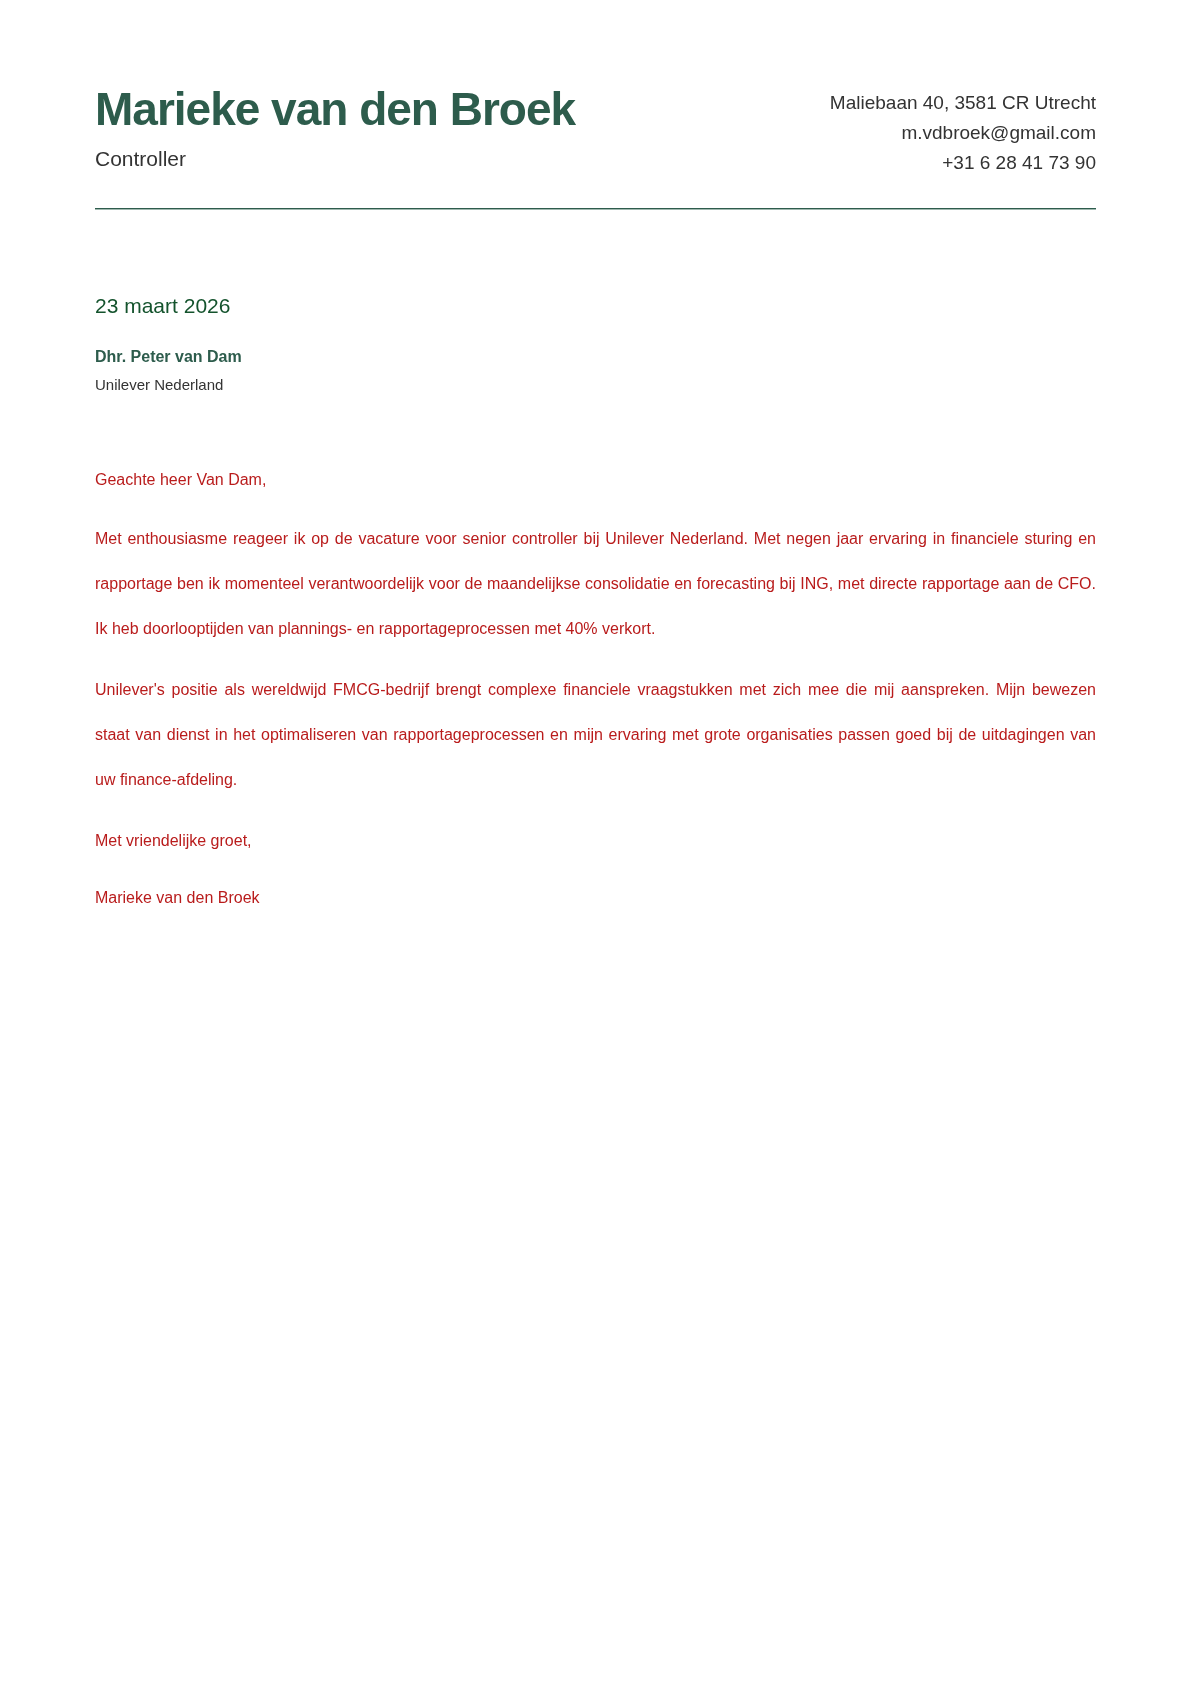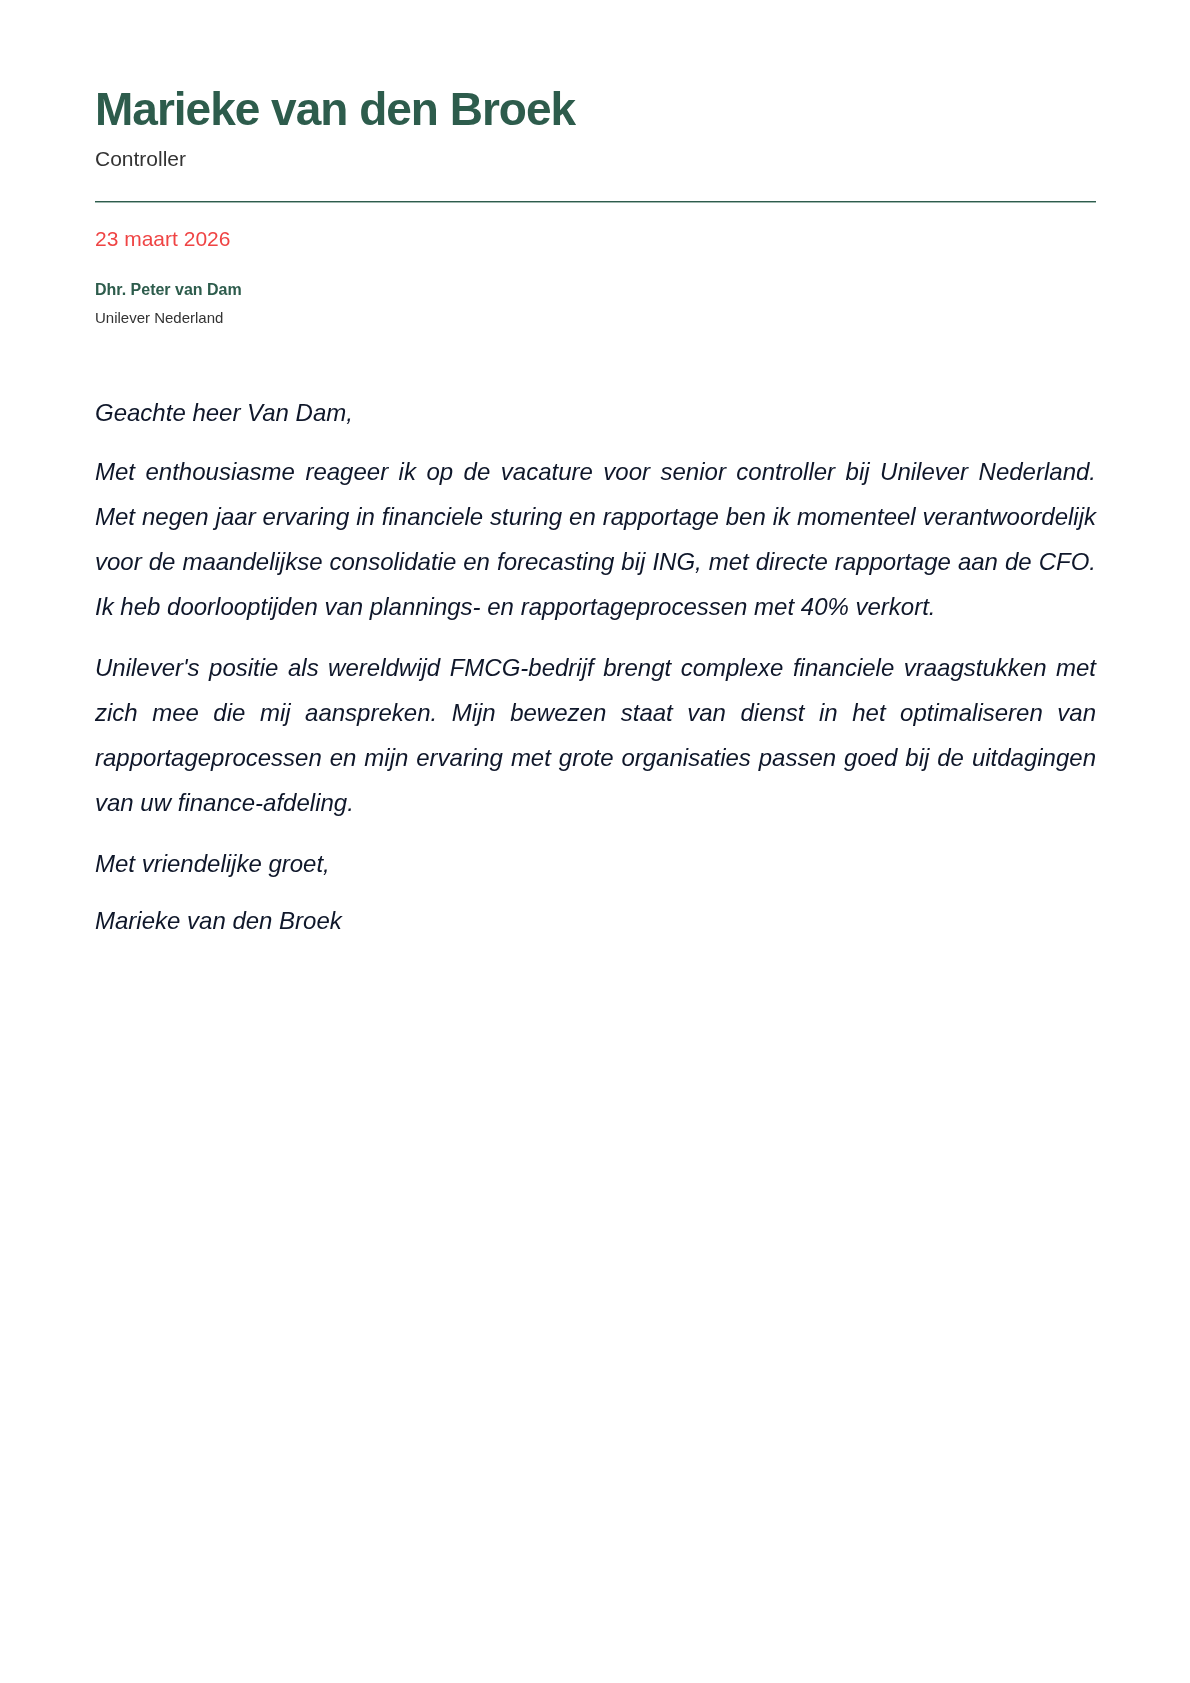--- a/index.html
+++ b/index.html
@@ -46,57 +46,61 @@
   }
   .divider {
     margin-top: 30px;
     height: 2px;
     background: #2e5c4d;
     border: none;
     border-bottom: 1px solid #9fb8af;
   }
   
   .date {
-    margin-top: 24px;
+    margin-top: 84px;
     font-size: 21px;
-    color: #ef4444;
+    color: #14532d;
   }
   .recipient { margin-top: 30px; }
   .recipient-name {
     font-size: 16px;
     font-weight: bold;
     color: #2d5c4c;
   }
   .recipient-company {
     margin-top: 10px;
     font-size: 15px;
     color: #333333;
   }
   
   .letter-body { margin-top: 64px; }
   .letter-body p {
-    font-size: 24px;
+    font-size: 16px;
     line-height: 45px;
-    color: #0f172a;
+    color: #b91c1c;
     margin-bottom: 16px;
-    font-style: italic;
   }
   .letter-body p.justified { text-align: justify; }
   .letter-body p.salutation { margin-bottom: 14px; }
   .letter-body p.closing { margin-bottom: 12px; }
 </style>
 </head>
 <body>
 
 <div class="page">
 
   <div class="header">
     <div>
       <div class="sender-name">Marieke van den Broek</div>
       <div class="sender-title">Controller</div>
+    </div>
+    <div class="contact">
+      <div>Maliebaan 40, 3581 CR Utrecht</div>
+      <div>m.vdbroek@gmail.com</div>
+      <div>+31 6 28 41 73 90</div>
     </div>
   </div>
 
   <div class="divider"></div>
 
   <div class="date">23 maart 2026</div>
 
   <div class="recipient">
     <div class="recipient-name">Dhr. Peter van Dam</div>
     <div class="recipient-company">Unilever Nederland</div>

